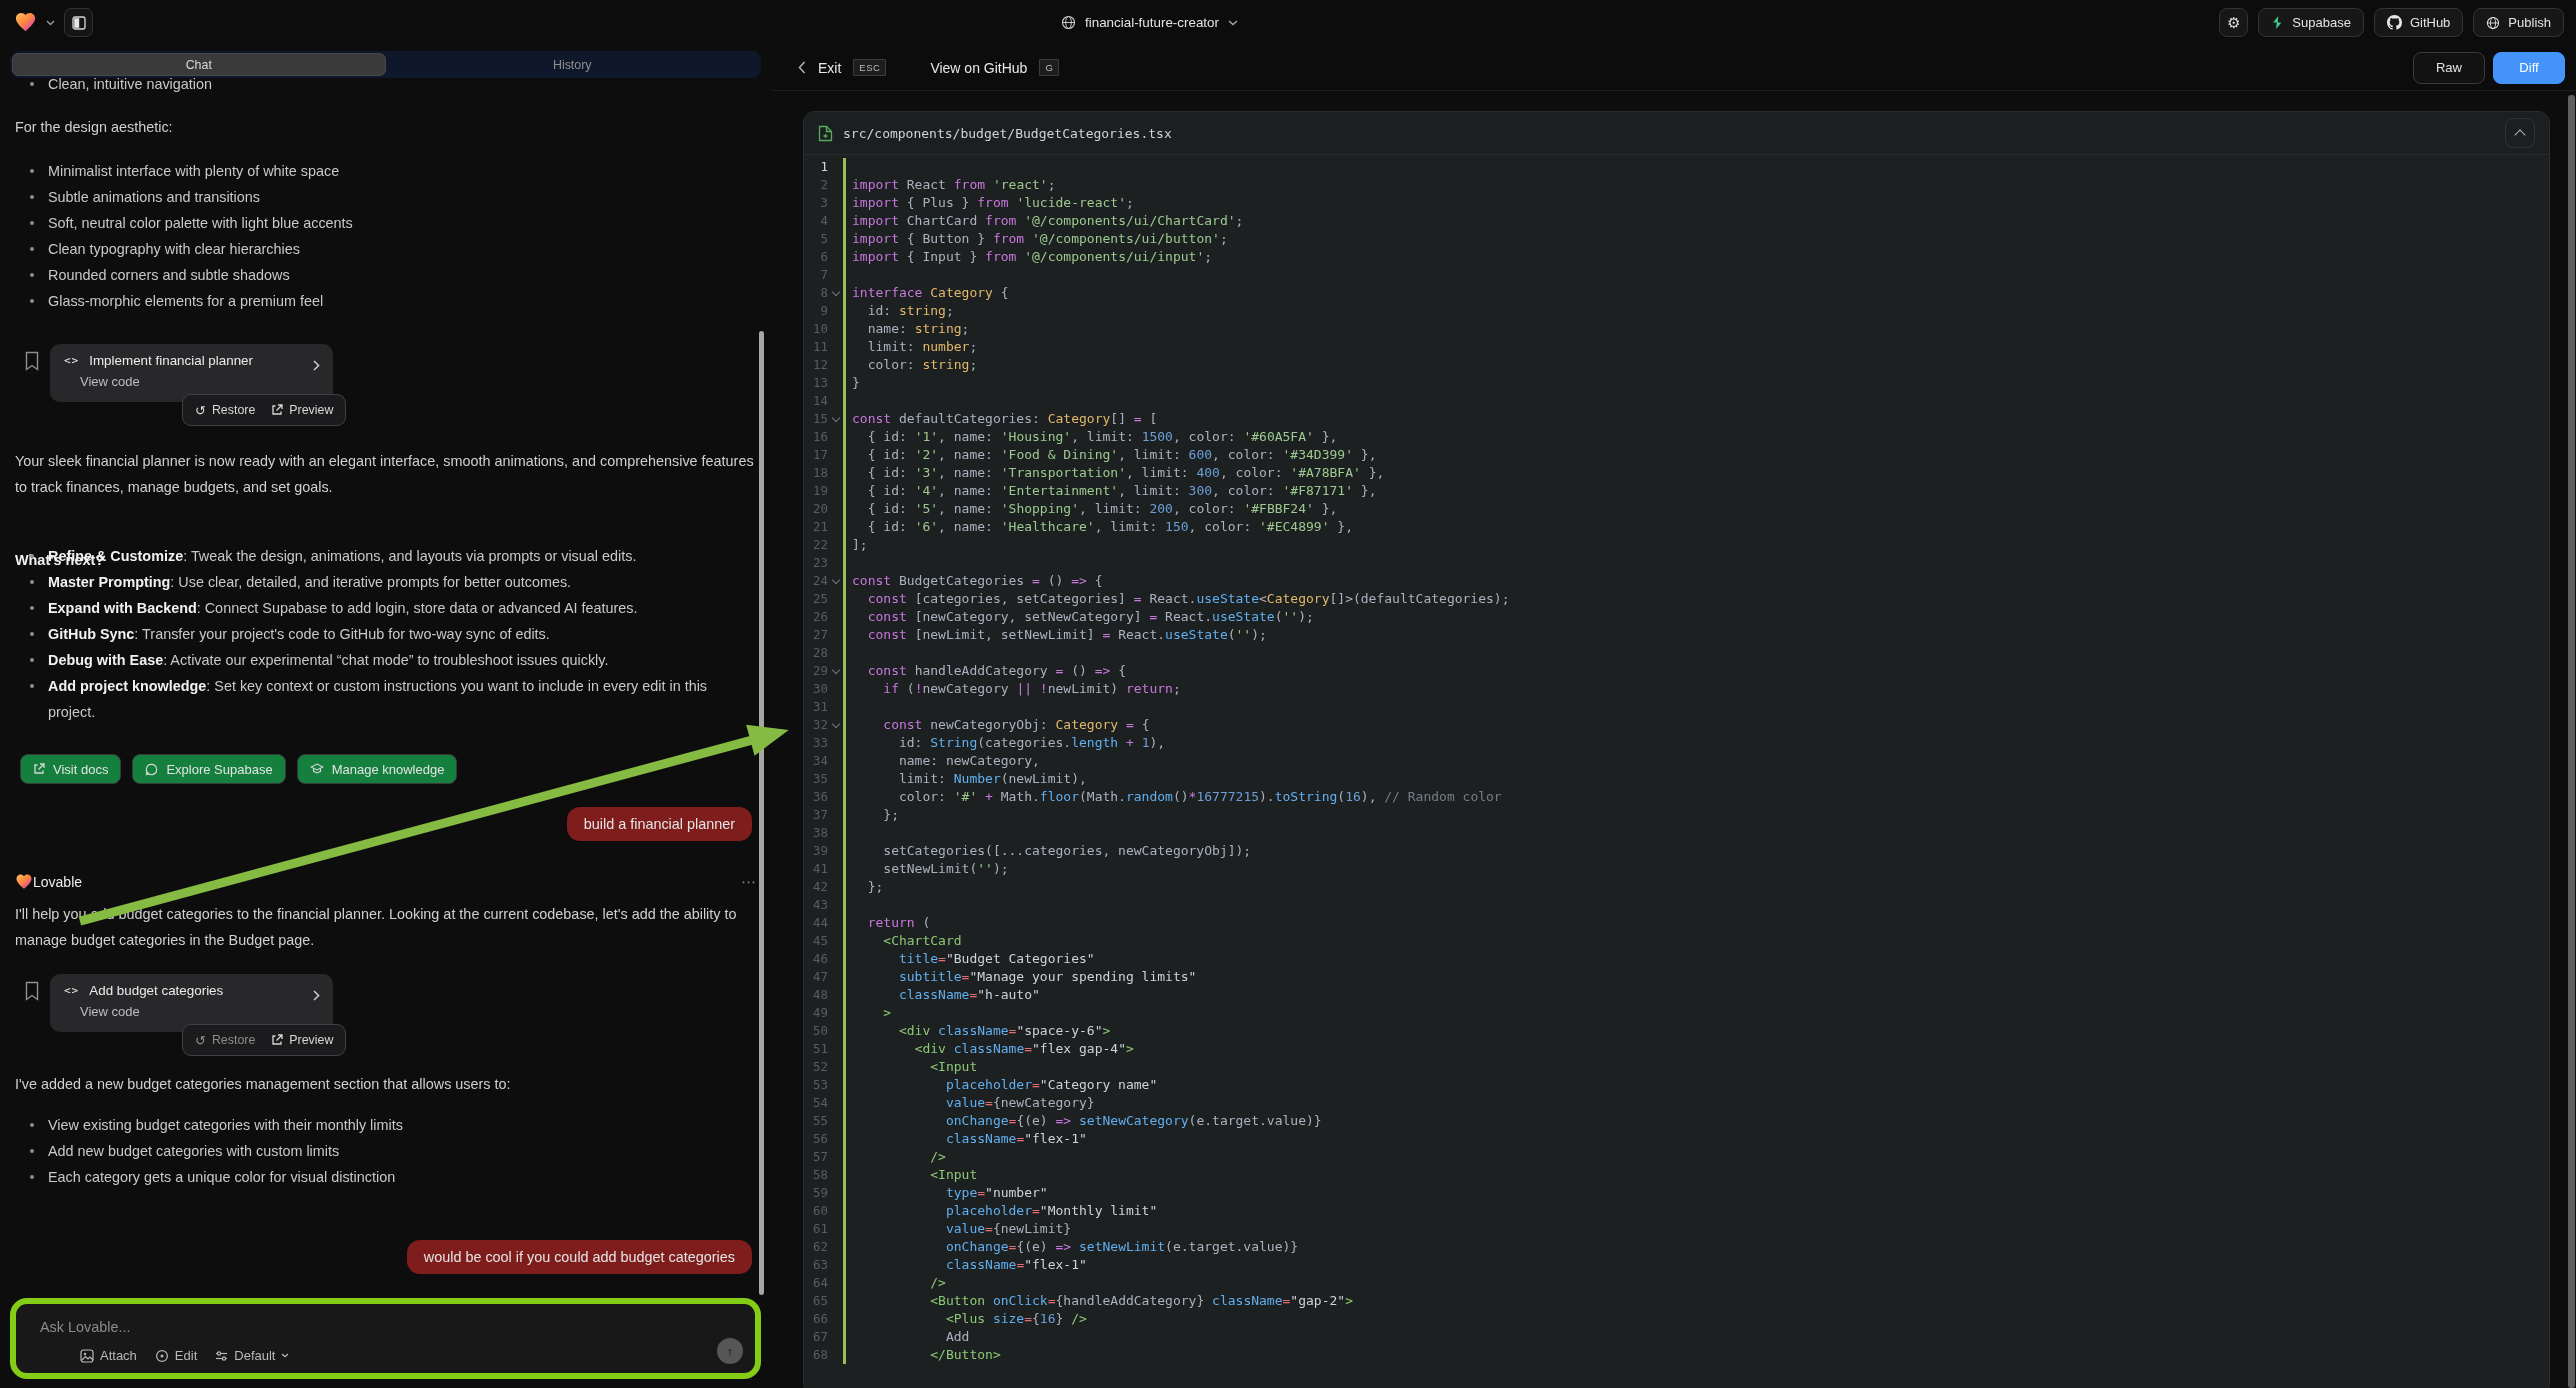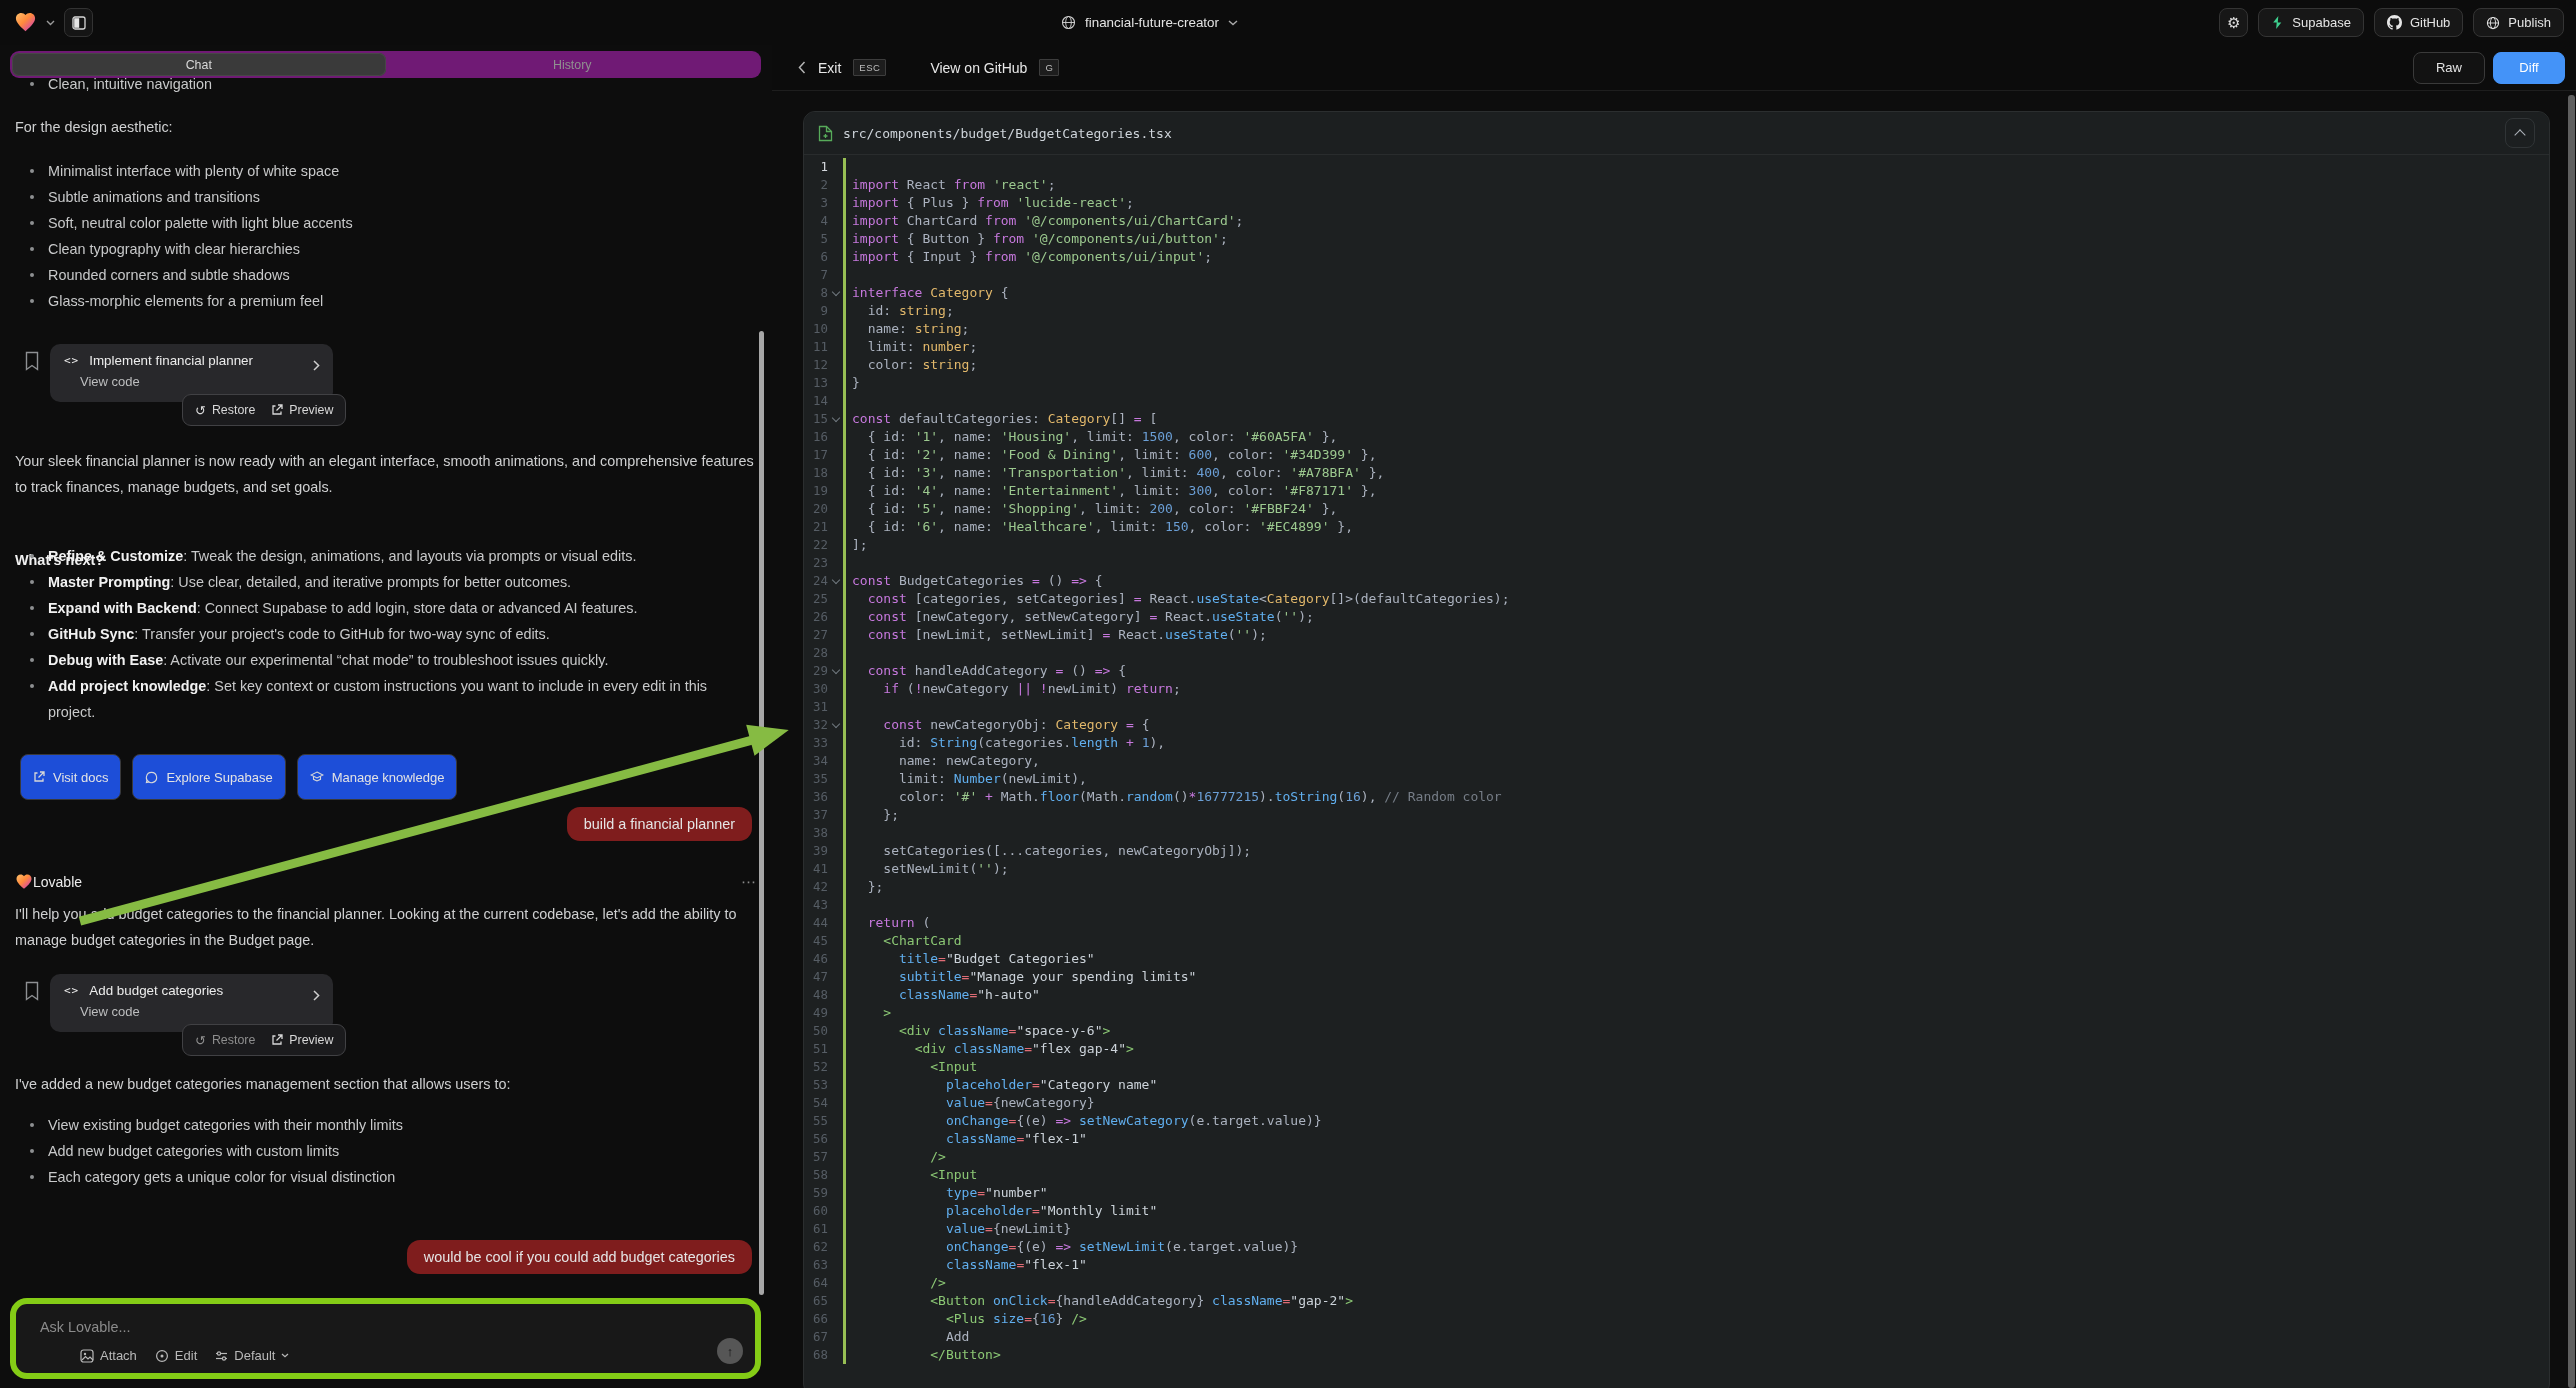--- a/index.html
+++ b/index.html
@@ -11,21 +11,21 @@
   .tb-left{position:absolute;left:14px;top:0;height:45px;display:flex;align-items:center;gap:9px;}
   .panel-btn{width:27px;height:27px;border:1px solid #333;border-radius:7px;background:#151515;display:flex;align-items:center;justify-content:center;}
   .tb-center{position:absolute;left:1061px;top:0;height:45px;display:flex;align-items:center;gap:9px;cursor:pointer;}
   .tb-center .proj{font-size:13.4px;color:#e4e4e4;}
   .tb-right{position:absolute;right:12px;top:0;height:45px;display:flex;align-items:center;gap:10px;}
   .tbtn{height:27px;border:1px solid #343434;background:#171717;border-radius:8px;display:inline-flex;align-items:center;gap:8px;padding:0 12px;font-size:13px;color:#e4e4e4;}
   .tbtn.sq{width:27px;padding:0;justify-content:center;}
   .gear{font-size:15px;color:#dcdcdc;line-height:1;}
   
   .chat{position:absolute;left:0;top:45px;width:772px;height:1343px;background:#0d0d0d;}
-  .tabbar{position:absolute;left:10px;top:6px;width:751px;height:27px;background:#701a75;border-radius:9px;display:flex;padding:2px;box-sizing:border-box;}
+  .tabbar{position:absolute;left:10px;top:6px;width:751px;height:27px;background:#0f172a;border-radius:9px;display:flex;padding:2px;box-sizing:border-box;}
   .tab{flex:1;display:flex;align-items:center;justify-content:center;font-size:12.4px;color:#909090;border-radius:7px;}
   .tab.active{background:#3a3a3a;color:#d8d8d8;box-shadow:0 0 0 1px #474747 inset;}
   .para{position:absolute;left:15px;width:739px;font-size:14.4px;line-height:26px;color:#cfd0d1;}
   .h-strong{position:absolute;left:15px;font-size:14.4px;font-weight:bold;color:#f1f1f1;}
   ul.blist{position:absolute;left:0;margin:0;padding:0;list-style:none;width:757px;}
   ul.blist li{position:relative;display:flex;align-items:flex-start;min-height:26px;line-height:26px;font-size:14.4px;color:#c8c9ca;}
   ul.blist .dot{width:4px;height:4px;border-radius:50%;background:#8d8f91;margin:11px 14px 0 30px;flex:none;}
   ul.blist .txt{flex:1;padding-right:34px;}
   ul.blist b{color:#f1f1f1;font-weight:bold;}
   .vwrap{position:absolute;left:0;width:772px;height:119px;}
@@ -33,21 +33,21 @@
   .vcard{position:absolute;left:50px;top:0;width:283px;height:58px;background:#28282b;border-radius:10px;padding:9px 14px;box-sizing:border-box;}
   .vrow1{display:flex;align-items:center;gap:10px;font-size:13.4px;color:#ececec;}
   .codeglyph{font-family:"DejaVu Sans Mono",monospace;font-size:11px;color:#f0f0f0;letter-spacing:1px;}
   .vchev{position:absolute;right:13px;top:16px;}
   .viewcode{margin:6px 0 0 16px;font-size:13px;color:#bdbebf;}
   .vpill{position:absolute;left:182px;display:flex;align-items:center;gap:16px;background:#1b1b1d;border:1px solid #414144;border-radius:9px;height:30px;padding:0 12px;font-size:12.4px;color:#d8d8d8;}
   .vpill .pitem{display:flex;align-items:center;gap:6px;}
   .vpill .dim{color:#8d8d8d;}
   .restore-g{font-size:13px;line-height:1;}
   .abtns{position:absolute;left:20px;display:flex;gap:11px;}
-  .abtn{height:28px;border:1px solid #39393b;background:#1d4ed8;border-radius:8px;display:inline-flex;align-items:center;gap:8px;padding:8px 12px;font-size:13px;color:#e3e3e4;text-align:right;}
+  .abtn{height:28px;border:1px solid #39393b;background:#15803d;border-radius:8px;display:inline-flex;align-items:center;gap:8px;padding:0 12px;font-size:13px;color:#e3e3e4;text-align:right;}
   .bubble{position:absolute;right:20px;background:#7f1d1d;border-radius:13px;padding:9px 17px;font-size:14.4px;color:#e5e5e5;max-width:558px;}
   .lovrow{position:absolute;left:15px;width:742px;display:flex;align-items:center;}
   .lovname{font-size:14px;color:#ededed;}
   .lovmore{margin-left:auto;color:#8a8a8a;font-size:15px;letter-spacing:1px;}
   .composer{position:absolute;left:10px;top:1253px;width:751px;height:81px;background:#181818;border:6px solid #84cc16;border-radius:17px;box-sizing:border-box;padding:14px 18px 10px 22px;}
   .composer input{width:637px;background:transparent;border:none;outline:none;font-size:14.4px;color:#e6e6e6;font-family:"Liberation Sans",sans-serif;}
   .composer input::placeholder{color:#8b8b8b;}
   .crow{position:absolute;left:20px;bottom:10px;display:flex;align-items:center;gap:18px;font-size:13px;color:#b9b9b9;padding-left:44px;}
   .citem{display:flex;align-items:center;gap:6px;}
   .send{position:absolute;right:12px;bottom:9px;width:26px;height:26px;border-radius:50%;background:#565656;display:flex;align-items:center;justify-content:center;color:#101010;font-size:13px;font-weight:bold;}

